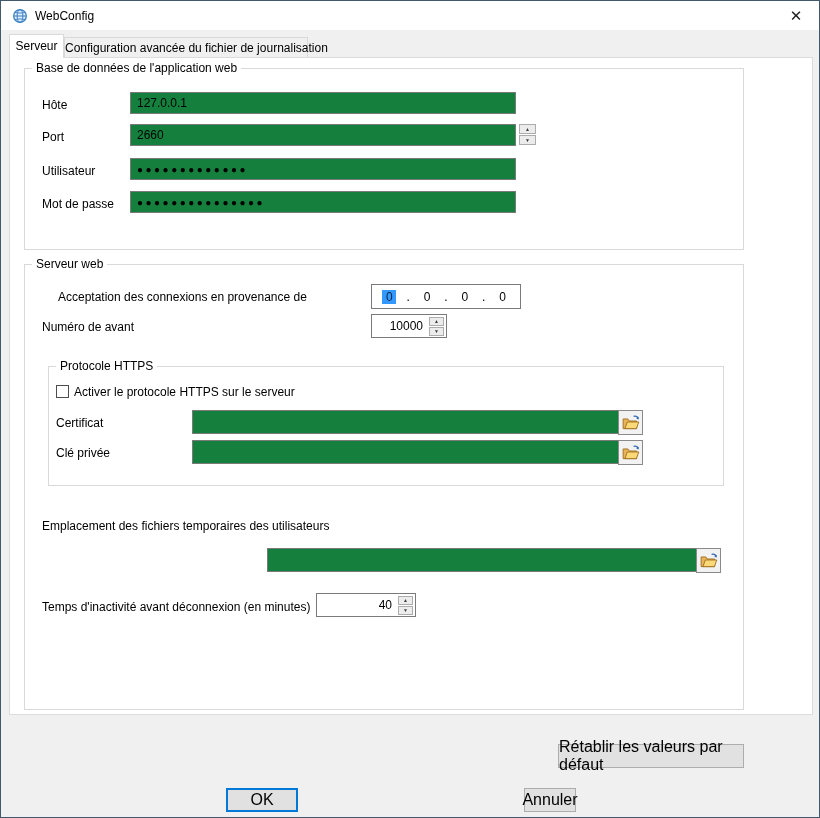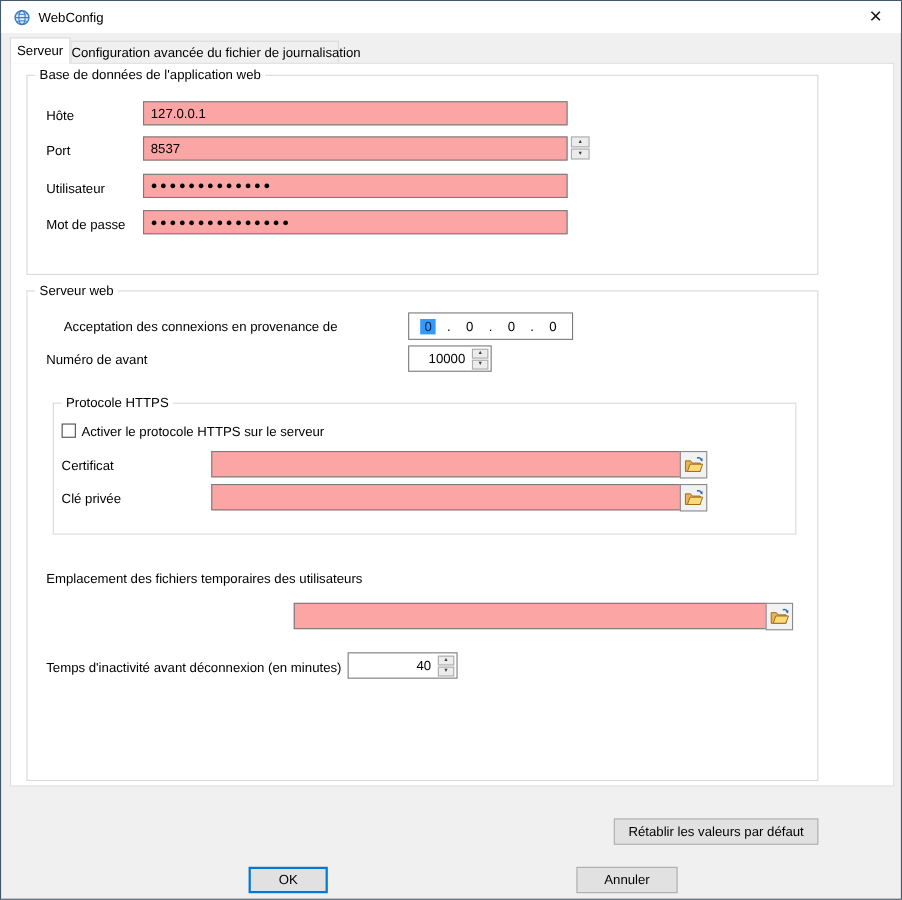--- a/index.html
+++ b/index.html
@@ -27,21 +27,21 @@
   
   .page { position:absolute; left:8px; top:56px; width:804px; height:658px;
           background:#fff; border:1px solid #dcdcdc; z-index:2; }
 
   .groupbox { position:absolute; border:1px solid #d9d9d9; }
   .group-label { position:absolute; background:#fff; padding:0 4px; line-height:13px;
                  white-space:nowrap; z-index:2; }
 
   .label { position:absolute; white-space:nowrap; line-height:14px; }
 
-  .textbox { position:absolute; background:#fca5a5; border:1px solid #7a7a7a;
+  .textbox { position:absolute; background:#15803d; border:1px solid #7a7a7a;
              display:flex; align-items:center; padding:0 6px; font-size:12px;text-align:right; }
   .mask { font-size:10px; letter-spacing:2.5px; font-weight:bold; }
 
   
   .ipfield { position:absolute; background:#fff; border:1px solid #7a7a7a;
              display:flex; align-items:center; justify-content:space-evenly; }
   .octet { display:inline-block; min-width:14px; text-align:center; }
   .octet.sel { background:#3399ff; color:#06233f; padding:0 3px; }
   .sep { display:inline-block; text-align:center; }
 
@@ -56,21 +56,21 @@
   .spin-ext { position:absolute; display:flex; flex-direction:column; gap:1px; }
   .spin-ext .spin-btn { width:17px; height:10px; line-height:8px; }
 
   .checkbox { position:absolute; width:13px; height:13px; background:#fff; border:1px solid #4d4d4d; }
 
   .browse { position:absolute; width:25px; height:25px; background:#f2f2f2;
             border:1px solid #8a8a8a; display:flex; align-items:center; justify-content:center; }
   .browse svg { width:18px; height:18px; }
 
   .btn { position:absolute; background:#e1e1e1; border:1px solid #adadad;
-         display:flex; align-items:center; justify-content:center; font-size:12px; }
+         display:flex; align-items:center; justify-content:center; font-size:16px; }
   .btn-default { border:2px solid #0078d7; }
 </style>
 </head>
 <body>
 
 <div class="window">
 
   <div class="titlebar">
     <svg class="globe" viewBox="0 0 16 16">
       <circle cx="8" cy="8" r="6.3" fill="#dfeefc" stroke="#3a7ec2" stroke-width="1.3"></circle>
@@ -91,21 +91,21 @@
     <div class="groupbox" style="left:14px; top:10px; width:720px; height:182px;"></div>
     <span class="group-label" style="left:22px; top:4px;">Base de données de l'application web</span>
 
     <span class="label" style="left:32px; top:40px;">Hôte</span>
     <div class="textbox" style="left:120px; top:34px; width:386px; height:22px;">
       <span>127.0.0.1</span>
     </div>
 
     <span class="label" style="left:32px; top:72px;">Port</span>
     <div class="textbox" style="left:120px; top:66px; width:386px; height:22px;">
-      <span>8537</span>
+      <span>2660</span>
     </div>
     <div class="spin-ext" style="left:509px; top:66px;">
       <div class="spin-btn">▲</div>
       <div class="spin-btn">▼</div>
     </div>
 
     <span class="label" style="left:32px; top:106px;">Utilisateur</span>
     <div class="textbox" style="left:120px; top:100px; width:386px; height:22px;">
       <span class="mask">●●●●●●●●●●●●●</span>
     </div>
@@ -189,15 +189,15 @@
       <div class="spin-int">
         <div class="spin-btn">▲</div>
         <div class="spin-btn">▼</div>
       </div>
     </div>
 
     <div class="btn" style="left:548px; top:686px; width:186px; height:24px;">Rétablir les valeurs par défaut</div>
   </div>
 
   <div class="btn btn-default" style="left:225px; top:787px; width:72px; height:24px;">OK</div>
-  <div class="btn" style="left:523px; top:787px; width:92px; height:24px;">Annuler</div>
+  <div class="btn" style="left:523px; top:787px; width:52px; height:24px;">Annuler</div>
 
 </div>
 
 </body></html>

